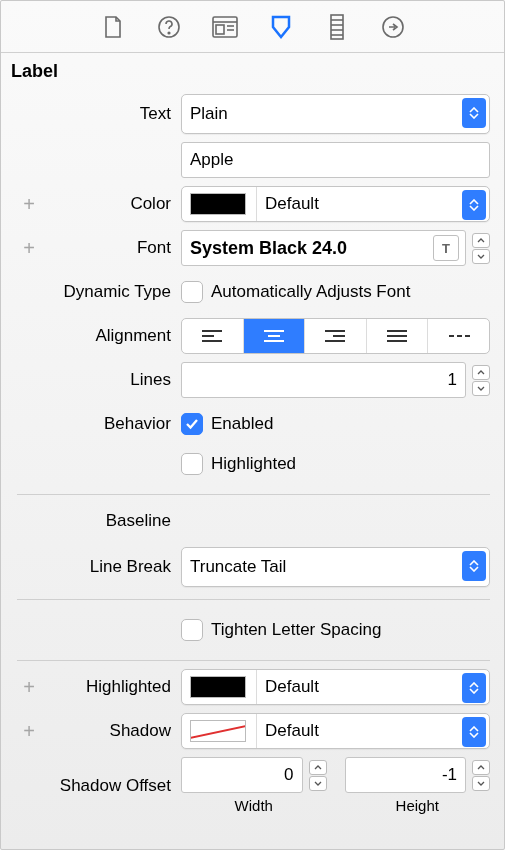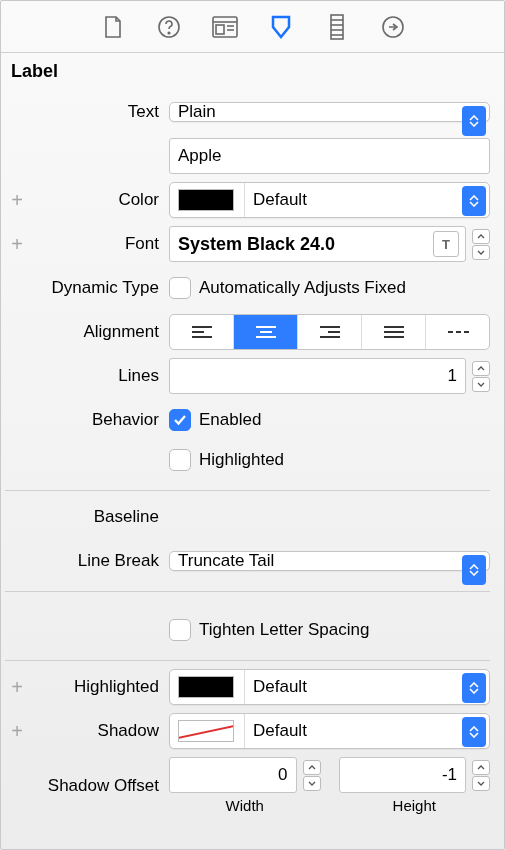--- a/index.html
+++ b/index.html
@@ -38,21 +38,21 @@
     }
     .toolbar-icon.active { color: #1a73ff; }
     
     .section-header {
       font-weight: 600;
       font-size: 18px;
       padding: 8px 10px 4px 10px;
     }
     
     .content {
-      padding: 0 14px 0 4px;
+      padding: 0 14px 0 16px;
     }
     
     .row {
       display: flex;
       align-items: center;
       margin-top: 8px;
       min-height: 36px;
     }
     .plus-col {
       width: 24px;
@@ -71,21 +71,21 @@
     }
     .field-col {
       flex: 1;
       display: flex;
       align-items: center;
       gap: 0;
     }
     
     .popup {
       flex: 1;
-      height: 20px;
+      height: 40px;
       background: #fff;
       border: 1px solid #c5c5c5;
       border-radius: 5px;
       display: flex;
       align-items: center;
       padding: 0 8px;
       position: relative;
       box-shadow: 0 1px 1px rgba(0,0,0,0.05);
     }
     .popup-text {
@@ -404,21 +404,21 @@
             </div>
         </div>
       </div>
     </div>
 
     <div class="row">
       <div class="plus-col"></div>
       <div class="label-col">Dynamic Type</div>
       <div class="field-col">
         <div class="checkbox"></div>
-        <span class="check-label">Automatically Adjusts Fixed</span>
+        <span class="check-label">Automatically Adjusts Font</span>
       </div>
     </div>
 
     <div class="row">
       <div class="plus-col"></div>
       <div class="label-col">Alignment</div>
       <div class="field-col">
         <div class="align-group">
           <div class="align-btn">
             <svg width="22" height="14" viewBox="0 0 22 14" stroke="currentColor" stroke-width="1.8">
@@ -523,21 +523,21 @@
                 <path d="M1 1 L5 5 L9 1" stroke="#fff" stroke-width="1.6" fill="none"></path>
               </svg>
           </div>
         </div>
       </div>
     </div>
 
     <div class="divider"></div>
 
 
-    <div class="row" style="margin-top:20px;">
+    <div class="row" style="margin-top:12px;">
       <div class="plus-col"></div>
       <div class="label-col"></div>
       <div class="field-col">
         <div class="checkbox"></div>
         <span class="check-label">Tighten Letter Spacing</span>
       </div>
     </div>
 
     <div class="divider"></div>
 

